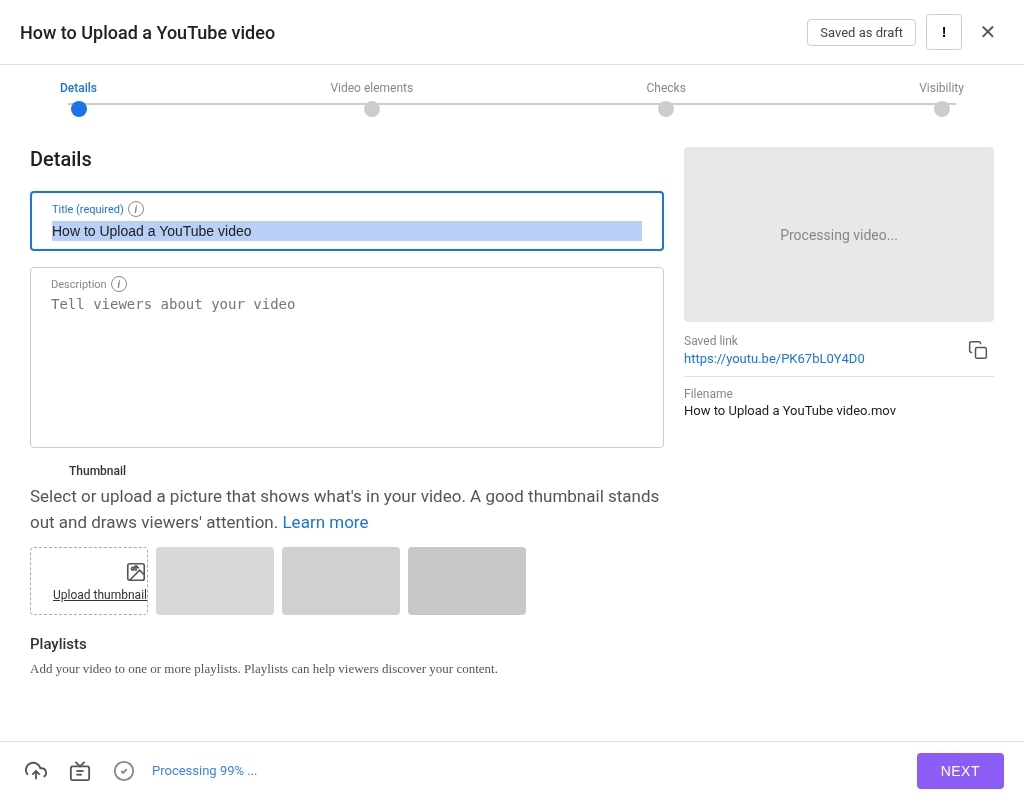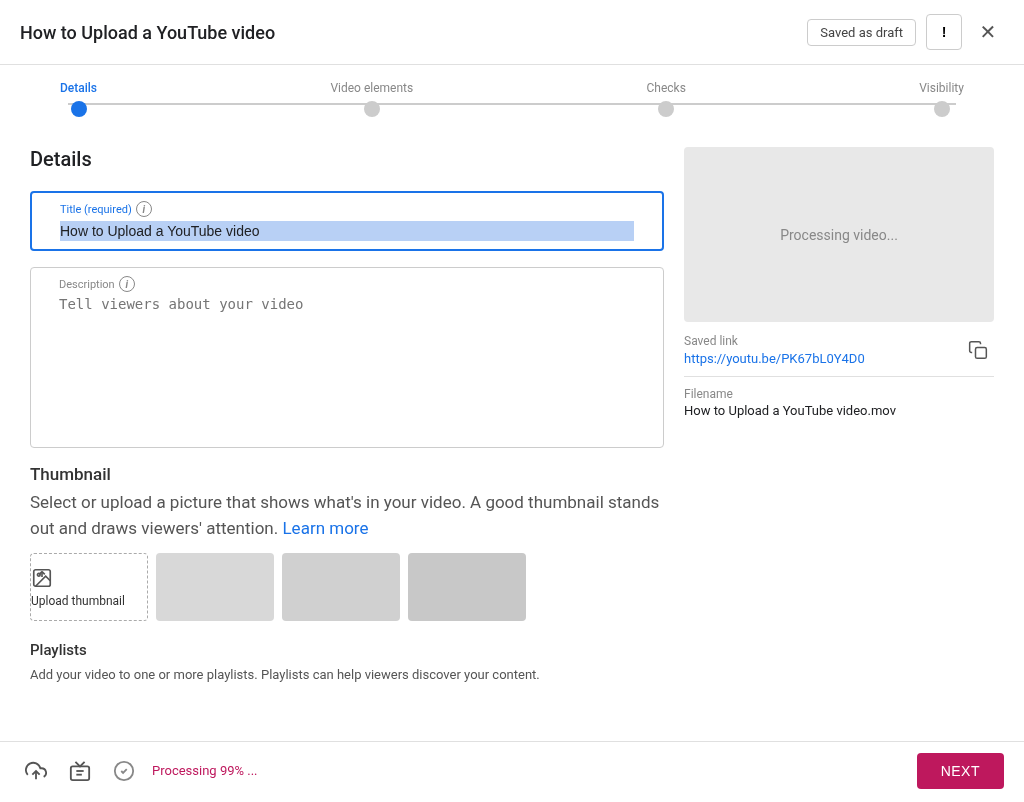--- a/index.html
+++ b/index.html
@@ -69,21 +69,21 @@
       font-size: 20px;
       font-weight: 500;
       margin-bottom: 20px;
       color: #202124;
     }
 
     
     .field-group {
       border: 2px solid #1a73e8;
       border-radius: 4px;
-      padding: 8px 28px;
+      padding: 8px 20px;
       margin-bottom: 16px;
       position: relative;
     }
     .field-group.unfocused {
       border: 1px solid #ccc;
     }
     .field-label {
       font-size: 11px;
       color: #1a73e8;
       display: flex;
@@ -126,23 +126,24 @@
       font-style: italic;
       font-weight: bold;
       cursor: pointer;
     }
 
     
     .thumbnail-section {
       margin-bottom: 20px;
     }
     .thumbnail-title {
-      font-size: 17px;
+      font-size: 12px;
       font-weight: 500;
       margin-bottom: 6px;
+      margin-left: 39px;
     }
     .thumbnail-desc {
       font-size: 17px;
       color: #555;
       margin-bottom: 12px;
       line-height: 1.5;
     }
     .thumbnail-desc a {
       color: #1a73e8;
       text-decoration: none;
@@ -150,25 +151,26 @@
     .thumbnail-options {
       display: flex;
       gap: 8px;
     }
     .upload-thumb-btn {
       width: 118px; height: 68px;
       border: 1.5px dashed #aaa;
       border-radius: 4px;
       display: flex;
       flex-direction: column;
-      align-items: flex-start;
+      align-items: flex-end;
       justify-content: center;
       cursor: pointer;
       gap: 0;
       background: #fff;
+      text-decoration: underline;
     }
     .upload-thumb-btn .icon {
       font-size: 20px;
       color: #555;
     }
     .upload-thumb-btn .label {
       font-size: 12px;
       color: #333;
     }
     .thumb-preview {
@@ -232,20 +234,21 @@
     }
     .playlists-title {
       font-size: 15px;
       font-weight: 500;
       margin-bottom: 6px;
     }
     .playlists-desc {
       font-size: 13px;
       color: #555;
       line-height: 1.5;
+      font-family: Liberation Serif, serif;
     }
 
     
     .footer {
       display: flex;
       align-items: center;
       justify-content: space-between;
       padding: 10px 20px;
       border-top: 1px solid #e0e0e0;
       background: #fff;
@@ -258,24 +261,24 @@
     }
     .footer-icon {
       width: 32px; height: 32px;
       display: flex; align-items: center; justify-content: center;
       font-size: 18px;
       color: #555;
       cursor: pointer;
     }
     .processing-text {
       font-size: 13px;
-      color: #be185d;
+      color: #3b82f6;
     }
     .next-btn {
-      background: #be185d;
+      background: #8b5cf6;
       color: #fff;
       border: none;
       border-radius: 4px;
       padding: 10px 24px;
       font-size: 14px;
       font-weight: 500;
       cursor: pointer;
       letter-spacing: 0.5px;
     }
 

